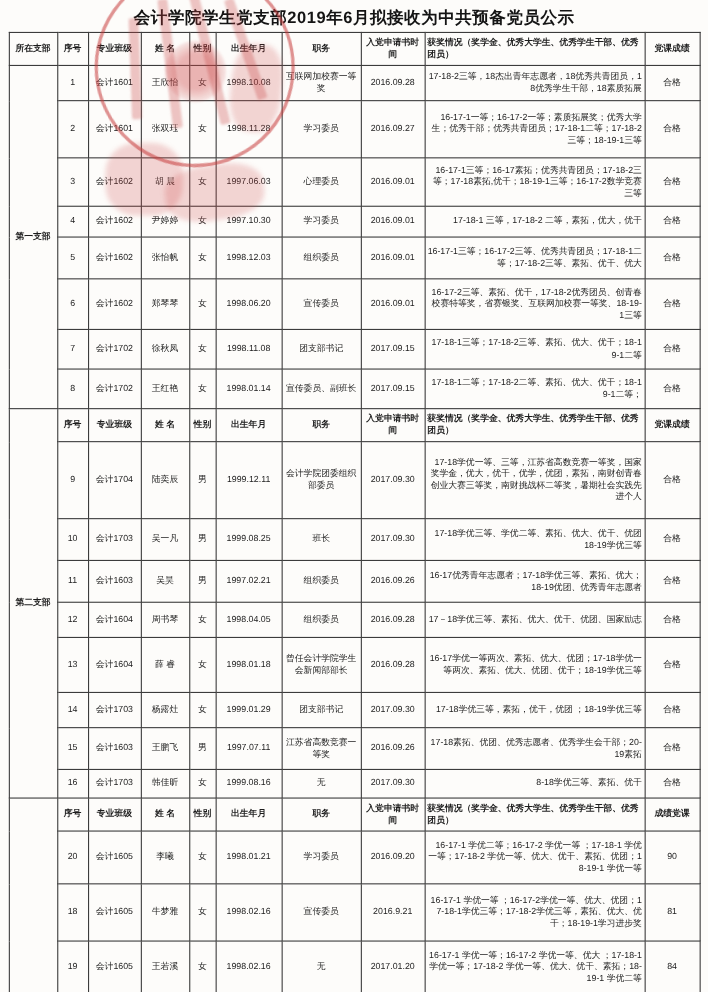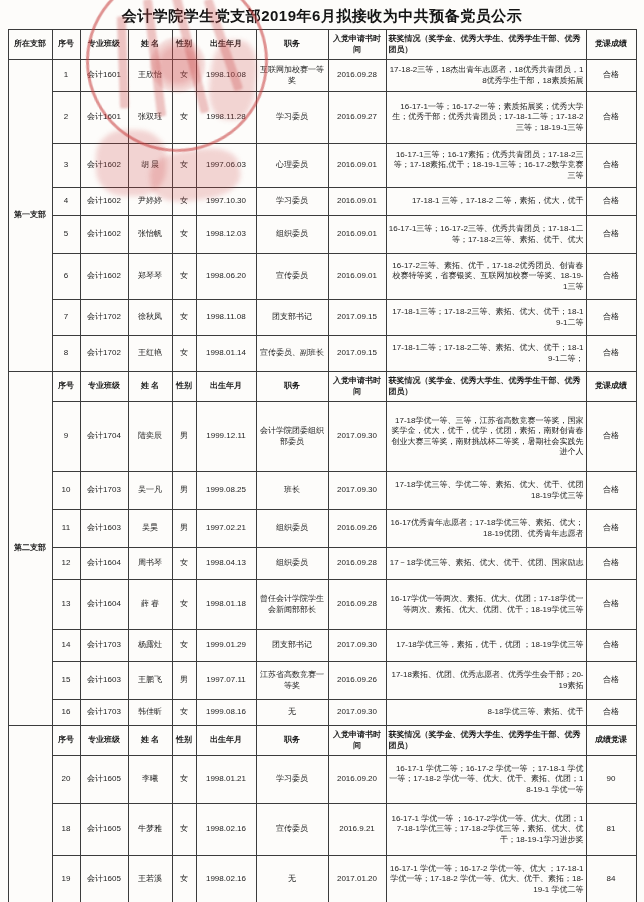--- a/index.html
+++ b/index.html
@@ -229,21 +229,21 @@
           <td>组织委员</td>
           <td>2016.09.26</td>
           <td class="awards">16-17优秀青年志愿者；17-18学优三等、素拓、优大；18-19优团、优秀青年志愿者</td>
           <td class="score">合格</td>
         </tr>
       <tr style="height:32px">
           <td>12</td>
           <td>会计1604</td>
           <td>周书琴</td>
           <td>女</td>
-          <td>1998.04.13</td>
+          <td>1998.04.05</td>
           <td>组织委员</td>
           <td>2016.09.28</td>
           <td class="awards">17－18学优三等、素拓、优大、优干、优团、国家励志</td>
           <td class="score">合格</td>
         </tr>
       <tr style="height:50px">
           <td>13</td>
           <td>会计1604</td>
           <td>薛  睿</td>
           <td>女</td>

